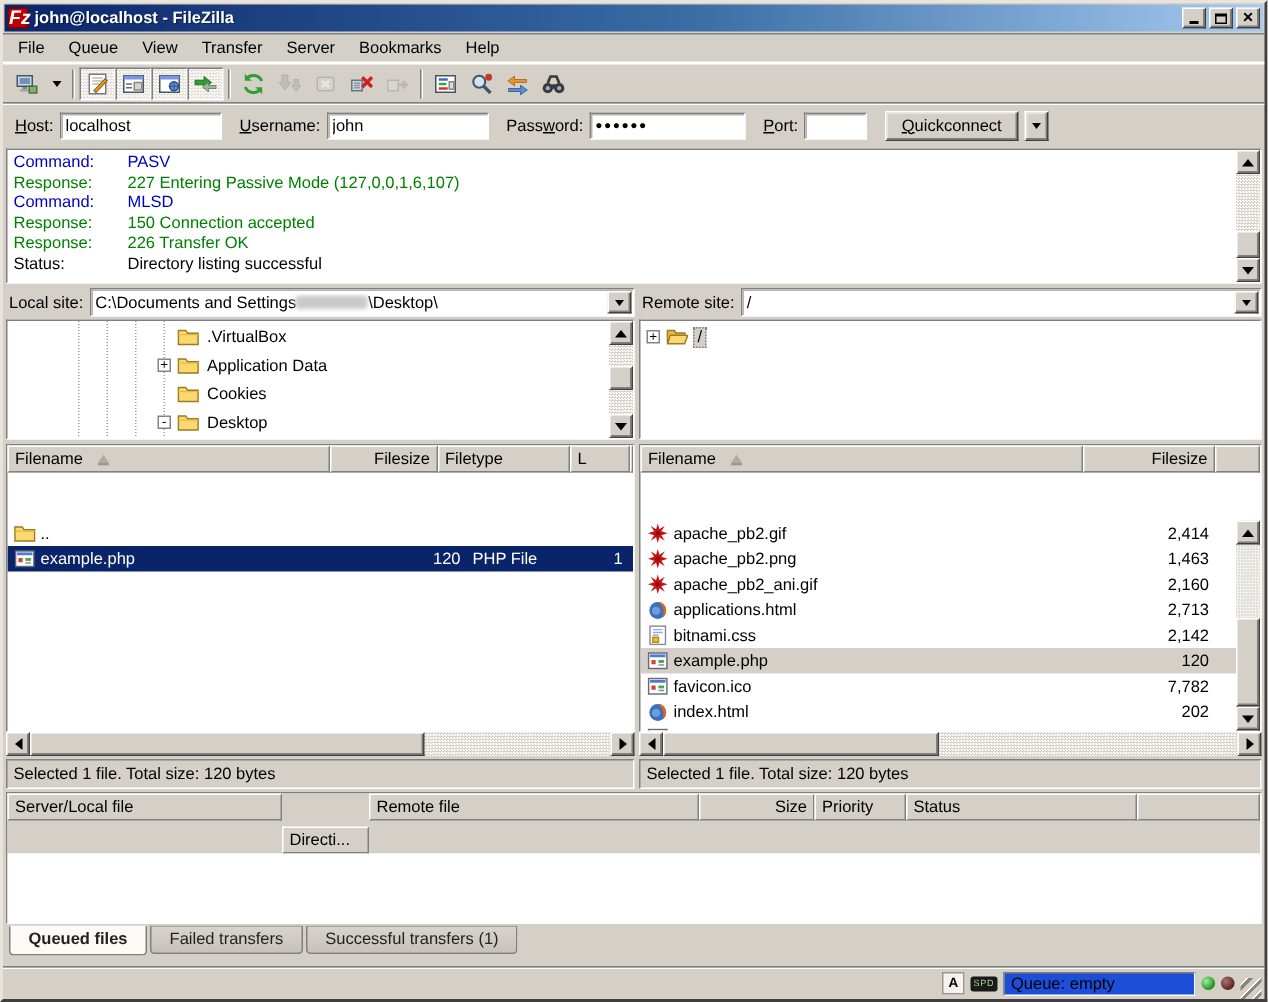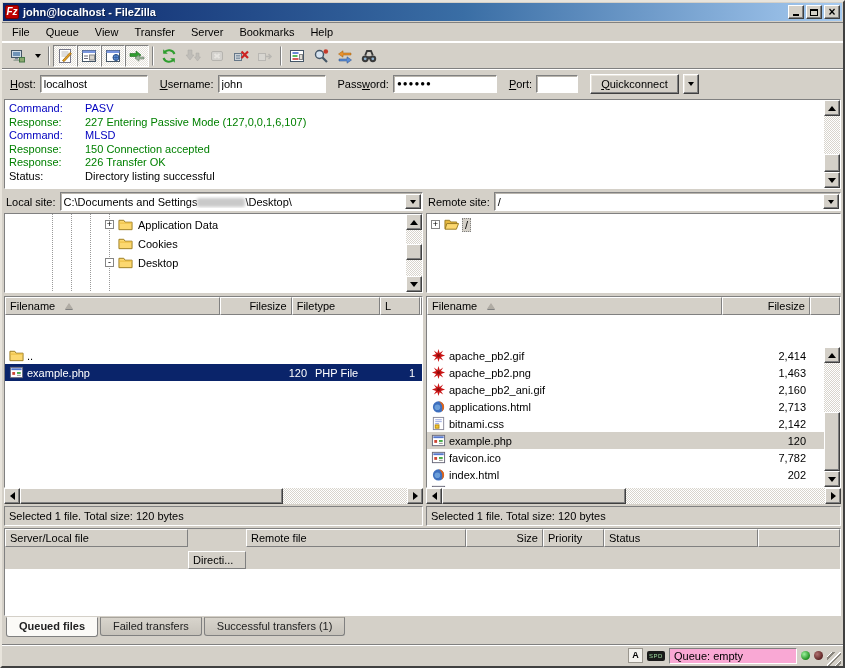--- a/index.html
+++ b/index.html
@@ -4,21 +4,21 @@
 <style>
   * { margin:0; padding:0; box-sizing:border-box; }
   html,body { width:845px; height:668px; font-family:"Liberation Sans","DejaVu Sans",sans-serif; font-size:11px; color:#000; }
   .window { width:845px; height:668px; background:#D4D0C8; border:2px solid; border-color:#E8E4DC #404040 #404040 #E8E4DC; display:flex; flex-direction:column; overflow:hidden; }
   .sunken { border:1px solid; border-color:#808080 #FFFFFF #FFFFFF #808080; }
   .field  { background:#fff; border:1px solid; border-color:#808080 #FFFFFF #FFFFFF #808080; box-shadow:inset 1px 1px 0 #b9b5ad; }
   .btn3d  { background:#D4D0C8; border:1px solid; border-color:#FFFFFF #404040 #404040 #FFFFFF; box-shadow:inset -1px -1px 0 #808080, inset 1px 1px 0 #E8E4DC; }
 
   
   .titlebar { height:18px; margin:1px; background:linear-gradient(90deg,#0A246A 0%,#3A6EA5 55%,#A6CAF0 100%); display:flex; align-items:center; padding:0 2px; flex:0 0 auto; }
-  .appicon { width:14px; height:14px; background:#BF0000; border:1px solid #7a0000; border-radius:2px; color:#fff; font-weight:bold; font-size:10px; line-height:12px; text-align:center; font-style:italic; }
+  .appicon { width:14px; height:14px; background:#BF0000; border:1px solid #7a0000; border-radius:2px; color:#fff; font-weight:bold; font-size:13px; line-height:12px; text-align:center; font-style:italic; }
   .title { color:#fff; font-weight:bold; margin-left:4px; flex:1; text-shadow:1px 1px 0 rgba(0,0,0,.35); }
   .winbtns { display:flex; gap:2px; }
   .wbtn { width:16px; height:14px; display:flex; align-items:center; justify-content:center; background:#D4D0C8; border:1px solid; border-color:#FFFFFF #404040 #404040 #FFFFFF; box-shadow:inset -1px -1px 0 #808080; }
   .glyph-min { width:6px; height:0; border-bottom:2px solid #000; margin-top:6px; }
   .glyph-max { width:8px; height:7px; border:1px solid #000; border-top:2px solid #000; }
   .glyph-x::before { content:"×"; font-weight:bold; font-size:12px; line-height:10px; }
 
   
   .menubar { height:20px; display:flex; align-items:center; padding:0 2px; border-bottom:1px solid #fff; box-shadow:0 1px 0 #808080 inset; flex:0 0 auto; }
   .menuitem { padding:2px 8px; }
@@ -130,21 +130,21 @@
 
   .tabsrow { height:21px; display:flex; align-items:flex-start; padding:1px 0 0 4px; flex:0 0 auto; }
   .tab { height:19px; padding:2px 12px 0; background:linear-gradient(#D8D4CC,#C6C2BA); border:1px solid #808080; border-top:1px solid #A8A49C; border-radius:0 0 3px 3px; margin-right:2px; color:#222; }
   .tab.active { background:#FBFAF7; font-weight:bold; height:20px; border-top-color:#FBFAF7; }
   .bottomstrip { height:7px; flex:0 0 auto; }
 
   
   .statusbar { height:22px; border-top:1px solid #808080; box-shadow:0 1px 0 #fff inset; display:flex; align-items:center; justify-content:flex-end; gap:4px; padding:0 2px 0 4px; flex:0 0 auto; }
   .dticon { width:15px; height:15px; background:#f4f2ee; border:1px solid #9a968e; font-weight:bold; font-size:9px; text-align:center; line-height:13px; }
   .spdicon { width:18px; height:10px; background:#1a1a1a; border-radius:2px; color:#9fdc9f; font-size:6px; line-height:10px; text-align:center; letter-spacing:.5px; }
-  .queuebox { width:128px; height:16px; display:flex; align-items:center; padding:0 4px; background:#f9a8d4; }
+  .queuebox { width:128px; height:16px; display:flex; align-items:center; padding:0 4px; background:#1d4ed8; }
   .led { width:9px; height:9px; border-radius:50%; }
   .led-green { background:radial-gradient(circle at 35% 35%, #9cf29c, #1f8f1f 70%, #0c4f0c); }
   .led-red { background:radial-gradient(circle at 35% 35%, #b07070, #5e2424 70%, #3a1212); }
   .grip { width:14px; height:14px; align-self:flex-end; background:repeating-linear-gradient(135deg, transparent 0 3px, #fff 3px 4px, #8a867e 4px 6px); }
 </style>
 </head>
 <body>
 
 <svg width="0" height="0" style="position:absolute">
 <defs>
@@ -462,20 +462,27 @@
       <div class="sitebar">
         <span class="sitelabel">Local site:</span>
         <div class="combo field">
           <span class="comboval"><span>C:\Documents and Settings</span><span class="redact"></span><span>\Desktop\</span></span>
           <span class="dropbtn"></span>
         </div>
       </div>
       <div class="treewrap sunken">
         <div class="tree local-tree tree-lines">
 
+            <div class="trow">
+              <span class="exp noexp"></span>
+              <svg class="fi">
+                <use href="#folder-icon"></use>
+              </svg>
+              <span class="tlabel">.VirtualBox</span>
+            </div>
 
             <div class="trow">
               <span class="exp">+</span>
               <svg class="fi">
                 <use href="#folder-icon"></use>
               </svg>
               <span class="tlabel">Application Data</span>
             </div>
 
             <div class="trow">

